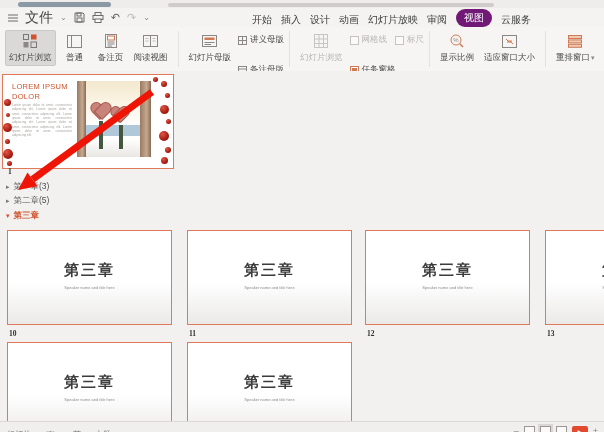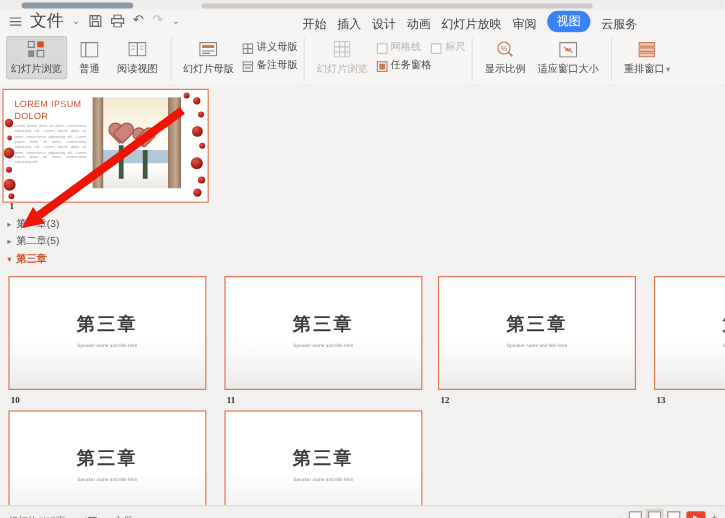--- a/index.html
+++ b/index.html
@@ -15,34 +15,34 @@
 
   
   .menubar{position:absolute;left:0;top:8px;width:604px;height:19px;display:flex;align-items:center}
   .mb-left{display:flex;align-items:center;gap:7px;padding-left:8px;color:#555}
   .mb-file{font-size:14px;color:#444}
   .mb-caret{font-size:8px;color:#888;line-height:1}
   .mb-glyph{font-size:11px;color:#666;line-height:1}
   .mb-glyph.dis{color:#c0bdbb}
   .tabs{position:absolute;left:252px;top:0;height:19px;display:flex;align-items:flex-end;gap:9px;font-size:10px;color:#3c3c3c}
   .tab{cursor:default;white-space:nowrap}
-  .tab.active{background:#3b82f6;color:#fff;border-radius:9px;padding:2px 8px}
+  .tab.active{background:#701a75;color:#fff;border-radius:9px;padding:2px 8px}
 
   
   .ribbon{position:absolute;left:0;top:27px;width:604px;height:44px;background:#f6f5f4;
           border-bottom:1px solid #ddd9d6;display:flex;align-items:flex-start}
   .rgroup{display:flex;align-items:flex-start;padding-top:3px}
   .rsep{width:1px;height:36px;background:#e4e1de;margin:4px 5px 0 5px}
   .bigbtn{display:flex;flex-direction:column;align-items:center;justify-content:flex-start;
           padding:2px 4px;margin:0 1px;border-radius:2px;min-width:26px}
   .bigbtn .ic{height:18px;display:flex;align-items:center;justify-content:center}
   .bigbtn .lb{font-size:8.5px;color:#4a4a4a;margin-top:2px;white-space:nowrap}
   .bigbtn.sel{background:#dbd9d7;border:1px solid #cbc8c6;padding:1px 3px}
   .bigbtn.dis .lb{color:#b9b5b2}
-  .smallcol{display:flex;flex-direction:column;justify-content:flex-start;gap:3px;padding-top:4px;margin-left:2px}
+  .smallcol{display:flex;flex-direction:column;justify-content:flex-start;gap:18px;padding-top:4px;margin-left:2px}
   .smallitem{display:flex;align-items:center;gap:3px;font-size:8.5px;color:#4a4a4a;white-space:nowrap}
   .smallitem.dis{color:#b9b5b2}
   .cbrow{display:flex;gap:8px}
   .cbox{width:7px;height:7px;border:1px solid #c6c2bf;background:#fbfaf9;display:inline-block}
   .cbox.on{border-color:#cf7a52;background:#fff;position:relative}
   .cbox.on::after{content:"";position:absolute;inset:1px;background:#cf7a52}
   .ddc{font-size:7px;color:#8a8a8a;margin-left:1px}
 
   
   .content{position:absolute;left:0;top:71px;width:604px;height:361px;background:#f2f1ef}
@@ -166,20 +166,32 @@
         <span class="ic">
           <svg width="15" height="13" viewBox="0 0 15 13">
               <rect x="0.5" y="0.5" width="14" height="12" fill="none" stroke="#8a8784"></rect>
               <line x1="4.5" y1="0.5" x2="4.5" y2="12.5" stroke="#8a8784"></line>
             </svg>
         </span>
         <span class="lb">普通</span>
       </div>
       <div class="bigbtn">
         <span class="ic">
+          <svg width="12" height="14" viewBox="0 0 12 14">
+              <rect x="0.5" y="0.5" width="11" height="13" fill="none" stroke="#8a8784"></rect>
+              <rect x="2.5" y="2" width="7" height="4" fill="none" stroke="#cf7a52"></rect>
+              <line x1="2.5" y1="8" x2="9.5" y2="8" stroke="#8a8784"></line>
+              <line x1="2.5" y1="10" x2="9.5" y2="10" stroke="#8a8784"></line>
+              <line x1="2.5" y1="12" x2="7" y2="12" stroke="#8a8784"></line>
+            </svg>
+        </span>
+        <span class="lb">备注页</span>
+      </div>
+      <div class="bigbtn">
+        <span class="ic">
           <svg width="15" height="12" viewBox="0 0 15 12">
               <rect x="0.5" y="0.5" width="14" height="11" fill="none" stroke="#8a8784"></rect>
               <line x1="7.5" y1="0.5" x2="7.5" y2="11.5" stroke="#8a8784"></line>
               <line x1="2.5" y1="3.5" x2="5.5" y2="3.5" stroke="#c1bebb"></line>
               <line x1="9.5" y1="3.5" x2="12.5" y2="3.5" stroke="#c1bebb"></line>
               <line x1="2.5" y1="6" x2="5.5" y2="6" stroke="#c1bebb"></line>
               <line x1="9.5" y1="6" x2="12.5" y2="6" stroke="#c1bebb"></line>
             </svg>
         </span>
         <span class="lb">阅读视图</span>

